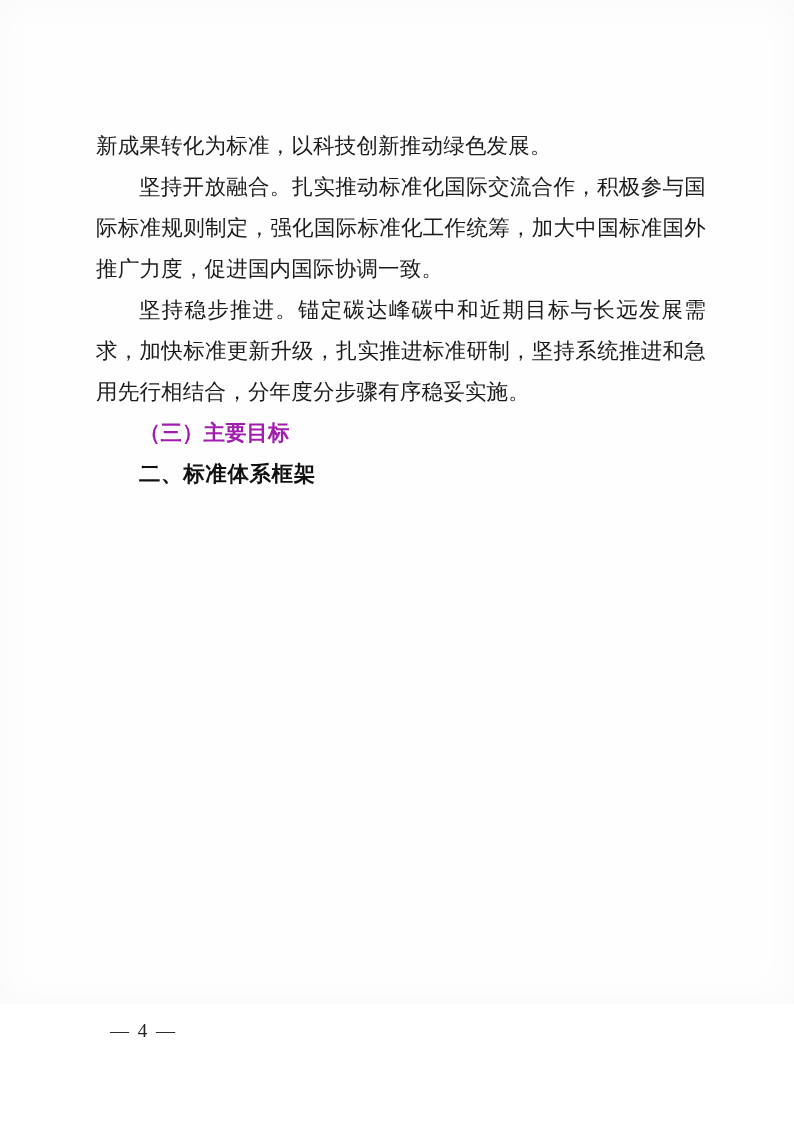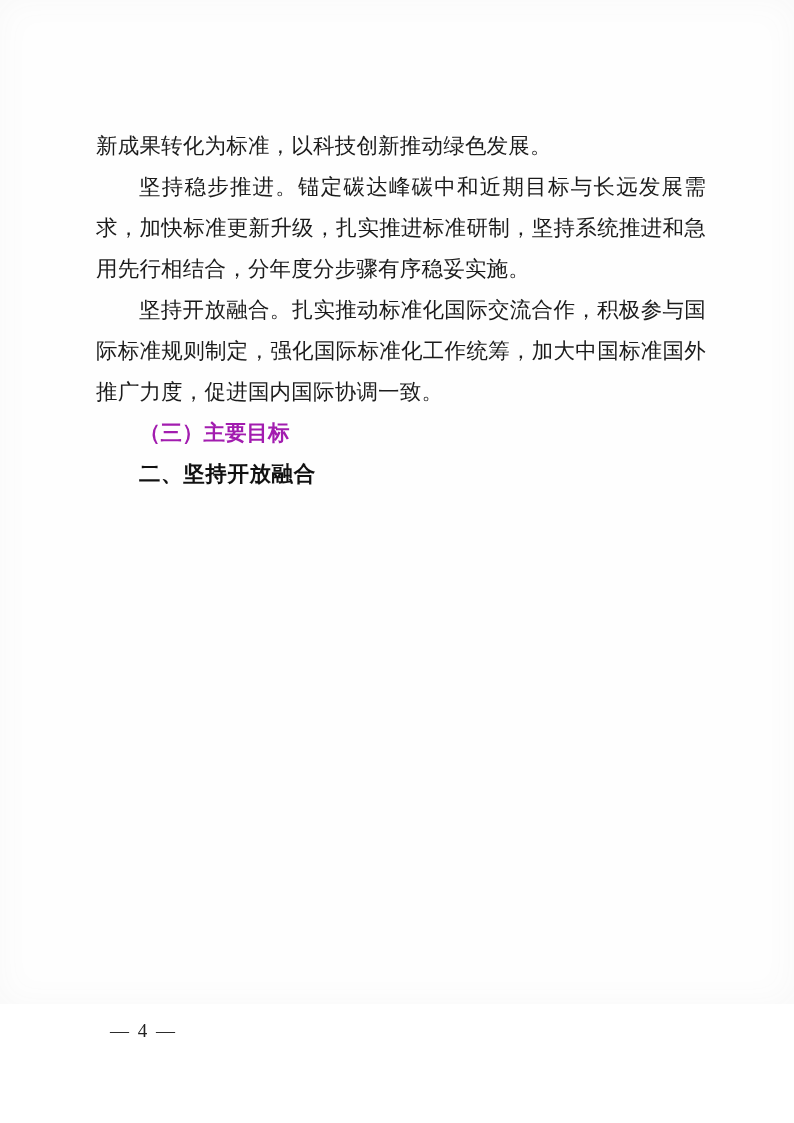--- a/index.html
+++ b/index.html
@@ -85,28 +85,28 @@
 </style>
 </head>
 <body>
 
 <div class="page">
 
   <div class="content">
 
     <p class="para">新成果转化为标准，以科技创新推动绿色发展。</p>
 
+    <p class="para indent">坚持开放融合。扎实推动标准化国际交流合作，积极参与国际标准规则制定，强化国际标准化工作统筹，加大中国标准国外推广力度，促进国内国际协调一致。</p>
+
     <p class="para indent">坚持稳步推进。锚定碳达峰碳中和近期目标与长远发展需求，加快标准更新升级，扎实推进标准研制，坚持系统推进和急用先行相结合，分年度分步骤有序稳妥实施。</p>
-
-    <p class="para indent">坚持开放融合。扎实推动标准化国际交流合作，积极参与国际标准规则制定，强化国际标准化工作统筹，加大中国标准国外推广力度，促进国内国际协调一致。</p>
 
     <p class="subheading">（三）主要目标</p>
 
 
-    <p class="heading">二、坚持开放融合</p>
+    <p class="heading">二、标准体系框架</p>
 
 
   </div>
 
   <div class="footer">
     <span class="pagenum">— 4 —</span>
   </div>
 
 </div>
 

